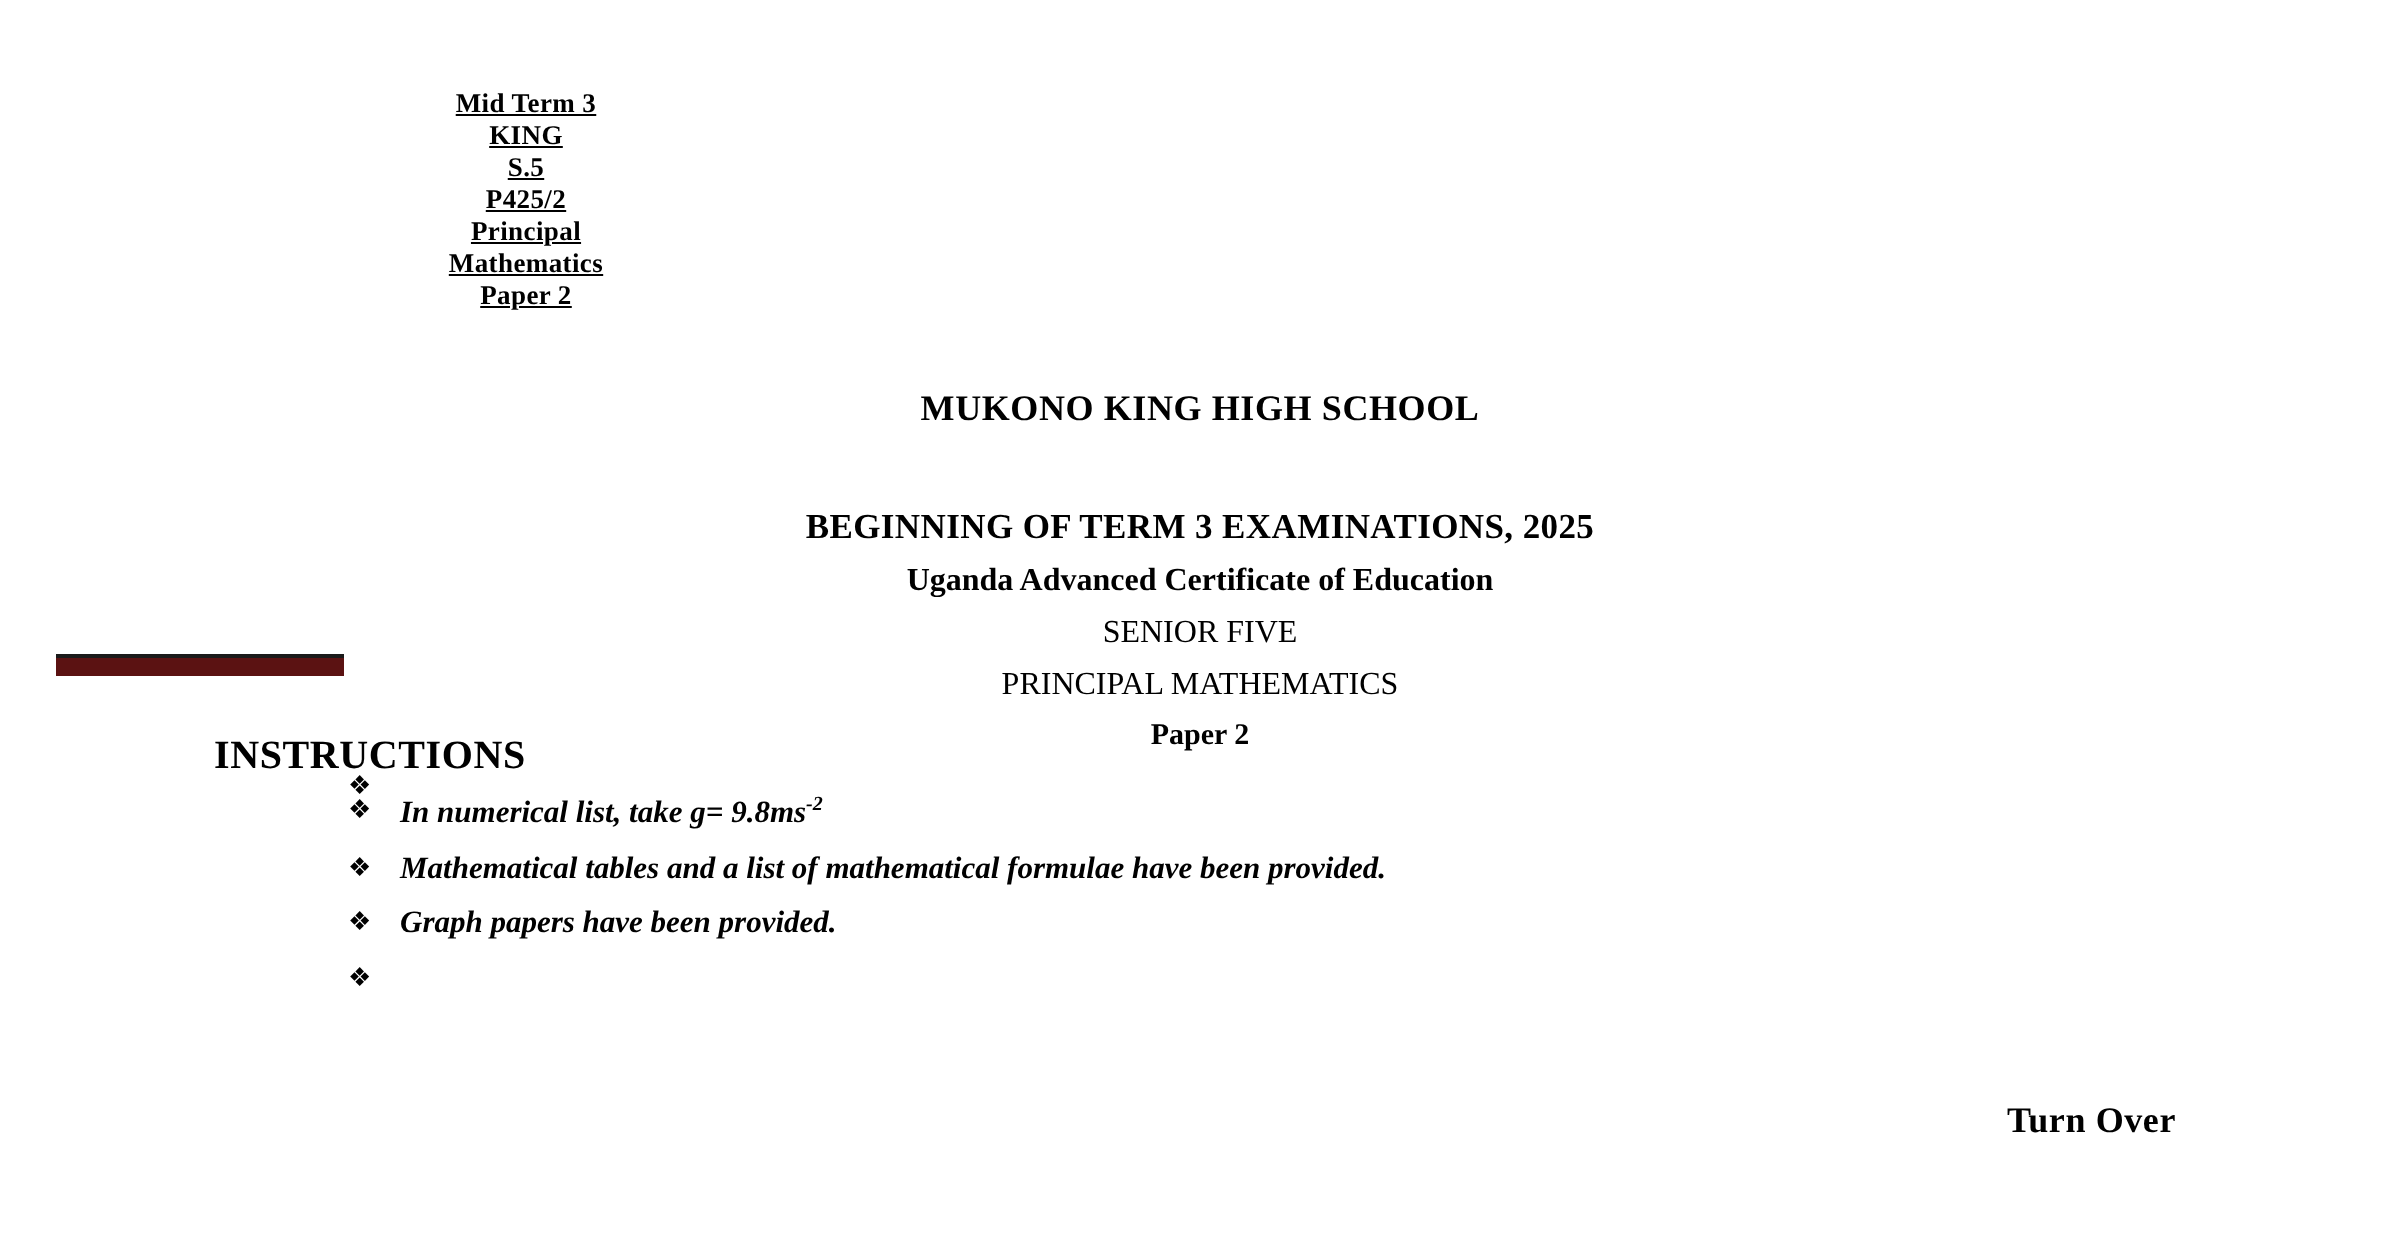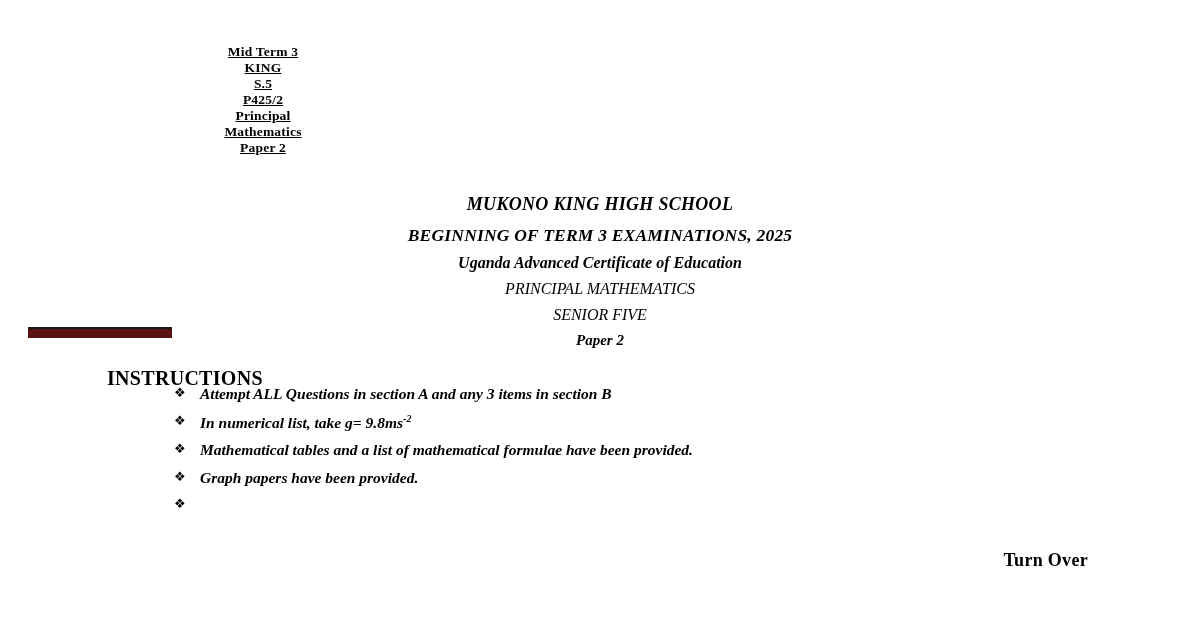--- a/index.html
+++ b/index.html
@@ -33,36 +33,36 @@
     text-decoration: underline;
   }
 
   
   .heading-block {
     position: absolute;
     left: 0;
     top: 195px;
     width: 1200px;
     text-align: center;
-    font-style: italic;
   }
   .heading-block .line {
     line-height: 1.0;
   }
   .h-school {
     font-weight: bold;
     font-size: 18px;
     letter-spacing: 0.3px;
     padding-bottom: 14px;
   }
   .h-exam {
     font-weight: bold;
     font-size: 17.5px;
     letter-spacing: 0.2px;
     padding-bottom: 10px;
+    margin-top: 28px;
   }
   .h-uace {
     font-weight: bold;
     font-size: 16px;
     padding-bottom: 10px;
   }
   .h-senior {
     font-size: 16px;
     padding-bottom: 10px;
   }
@@ -154,33 +154,32 @@
   <div>P425/2</div>
   <div>Principal</div>
   <div>Mathematics</div>
   <div>Paper 2</div>
 </div>
 
 <div class="heading-block">
   <div class="line h-school">MUKONO KING HIGH SCHOOL</div>
   <div class="line h-exam">BEGINNING OF TERM 3 EXAMINATIONS, 2025</div>
   <div class="line h-uace">Uganda Advanced Certificate of Education</div>
+  <div class="line h-senior">SENIOR FIVE</div>
   <div class="line h-subject">PRINCIPAL MATHEMATICS</div>
-  <div class="line h-senior">SENIOR FIVE</div>
   <div class="line h-paper">Paper 2</div>
 </div>
 
 <div class="left-rule"></div>
 
 <div class="instructions-title">INSTRUCTIONS</div>
 
 <ul class="instructions-list">
   <li>
     <span class="bullet">❖</span>
-    <span>Attempt ALL Questions in section A and  any 3 items in section B</span>
   </li>
   <li>
     <span class="bullet">❖</span>
     <span>In numerical list, take g= 9.8ms</span><sup class="supers">-2</sup>
   </li>
   <li>
     <span class="bullet">❖</span>
     <span>Mathematical tables and a list of mathematical formulae have been provided.</span>
   </li>
   <li>

